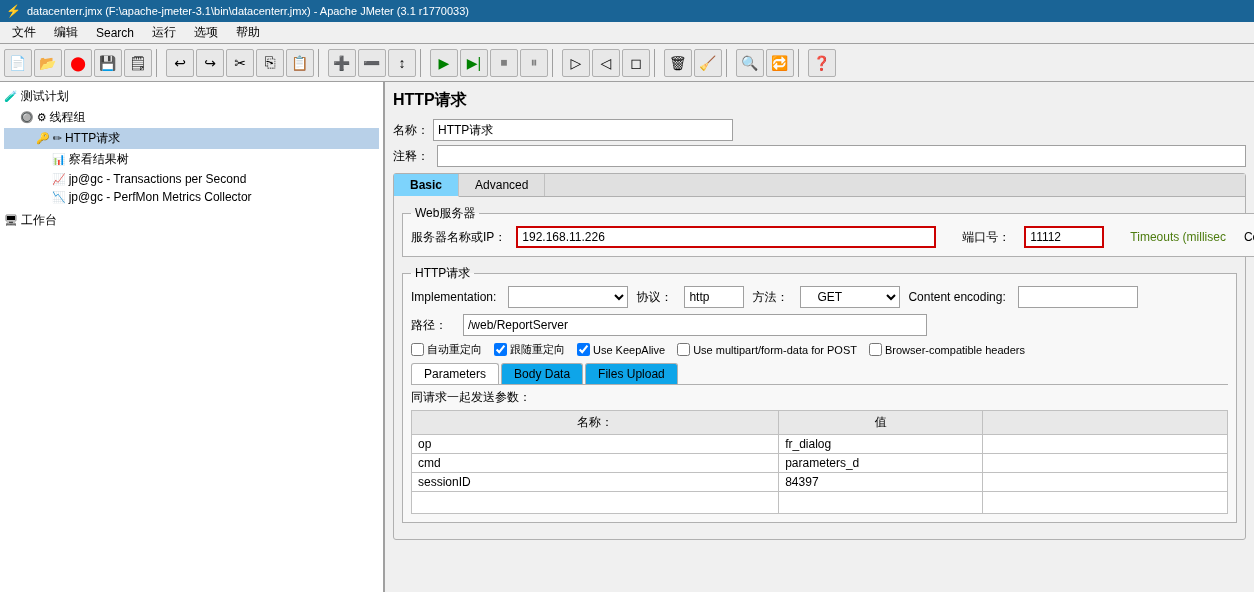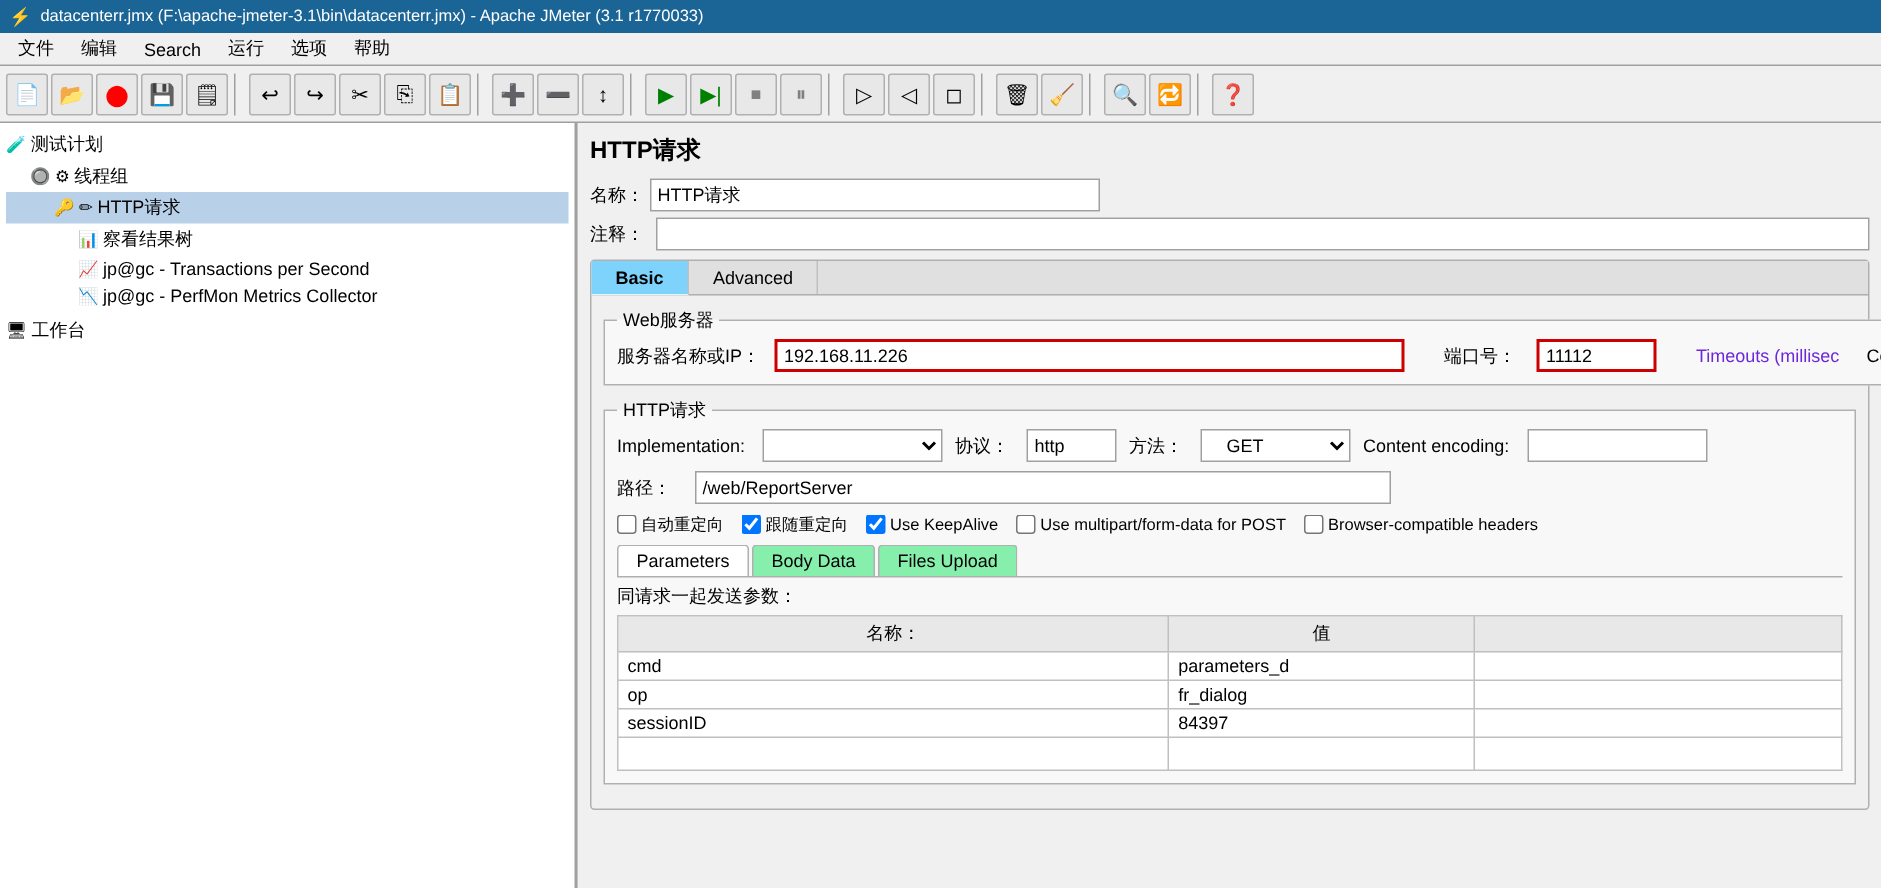--- a/index.html
+++ b/index.html
@@ -195,21 +195,21 @@
       border-bottom: 1px solid #b0b0b0;
       margin-bottom: 4px;
     }
     .param-tab {
       padding: 3px 12px;
       cursor: pointer;
       font-size: 12px;
       border: 1px solid #b0b0b0;
       border-bottom: none;
       margin-right: 2px;
-      background: #86efac;
+      background: #0ea5e9;
       border-radius: 3px 3px 0 0;
     }
     .param-tab.active {
       background: #ffffff;
       font-weight: normal;
     }
 
     .params-label {
       text-align: left;
       margin-bottom: 4px;
@@ -369,21 +369,21 @@
 
       <div style="padding: 8px;">
 
         <fieldset class="fieldset">
           <legend class="fieldset-legend">Web服务器</legend>
           <div class="server-row">
             <span class="form-label">服务器名称或IP：</span>
             <input type="text" class="form-input input-red-border" value="192.168.11.226" style="width: 420px;">
             <span class="form-label" style="margin-left: 20px;">端口号：</span>
             <input type="text" class="form-input input-red-border" value="11112" style="width: 80px; margin-left: 4px;">
-            <span class="form-label" style="margin-left: 20px; color: #6d28d9;">Timeouts (millisec</span>
+            <span class="form-label" style="margin-left: 20px; color: #4d7c0f;">Timeouts (millisec</span>
             <span class="form-label" style="margin-left: 8px;">Connect:</span>
 
           </div>
         </fieldset>
 
         <fieldset class="fieldset">
           <legend class="fieldset-legend">HTTP请求</legend>
 
           <div class="http-row">
             <span class="form-label">Implementation:</span>
@@ -446,27 +446,27 @@
           <table class="params-table">
             <thead>
               <tr>
                 <th class="col-name">名称：</th>
                 <th class="col-value">值</th>
                 <th class="col-extra"></th>
               </tr>
             </thead>
             <tbody>
               <tr>
+                <td>op</td>
+                <td>fr_dialog</td>
+                <td></td>
+              </tr>
+              <tr>
                 <td>cmd</td>
                 <td>parameters_d</td>
-                <td></td>
-              </tr>
-              <tr>
-                <td>op</td>
-                <td>fr_dialog</td>
                 <td></td>
               </tr>
               <tr>
                 <td>sessionID</td>
                 <td>84397</td>
                 <td></td>
               </tr>
               <tr style="height:22px;">
                 <td></td>
                 <td></td>

